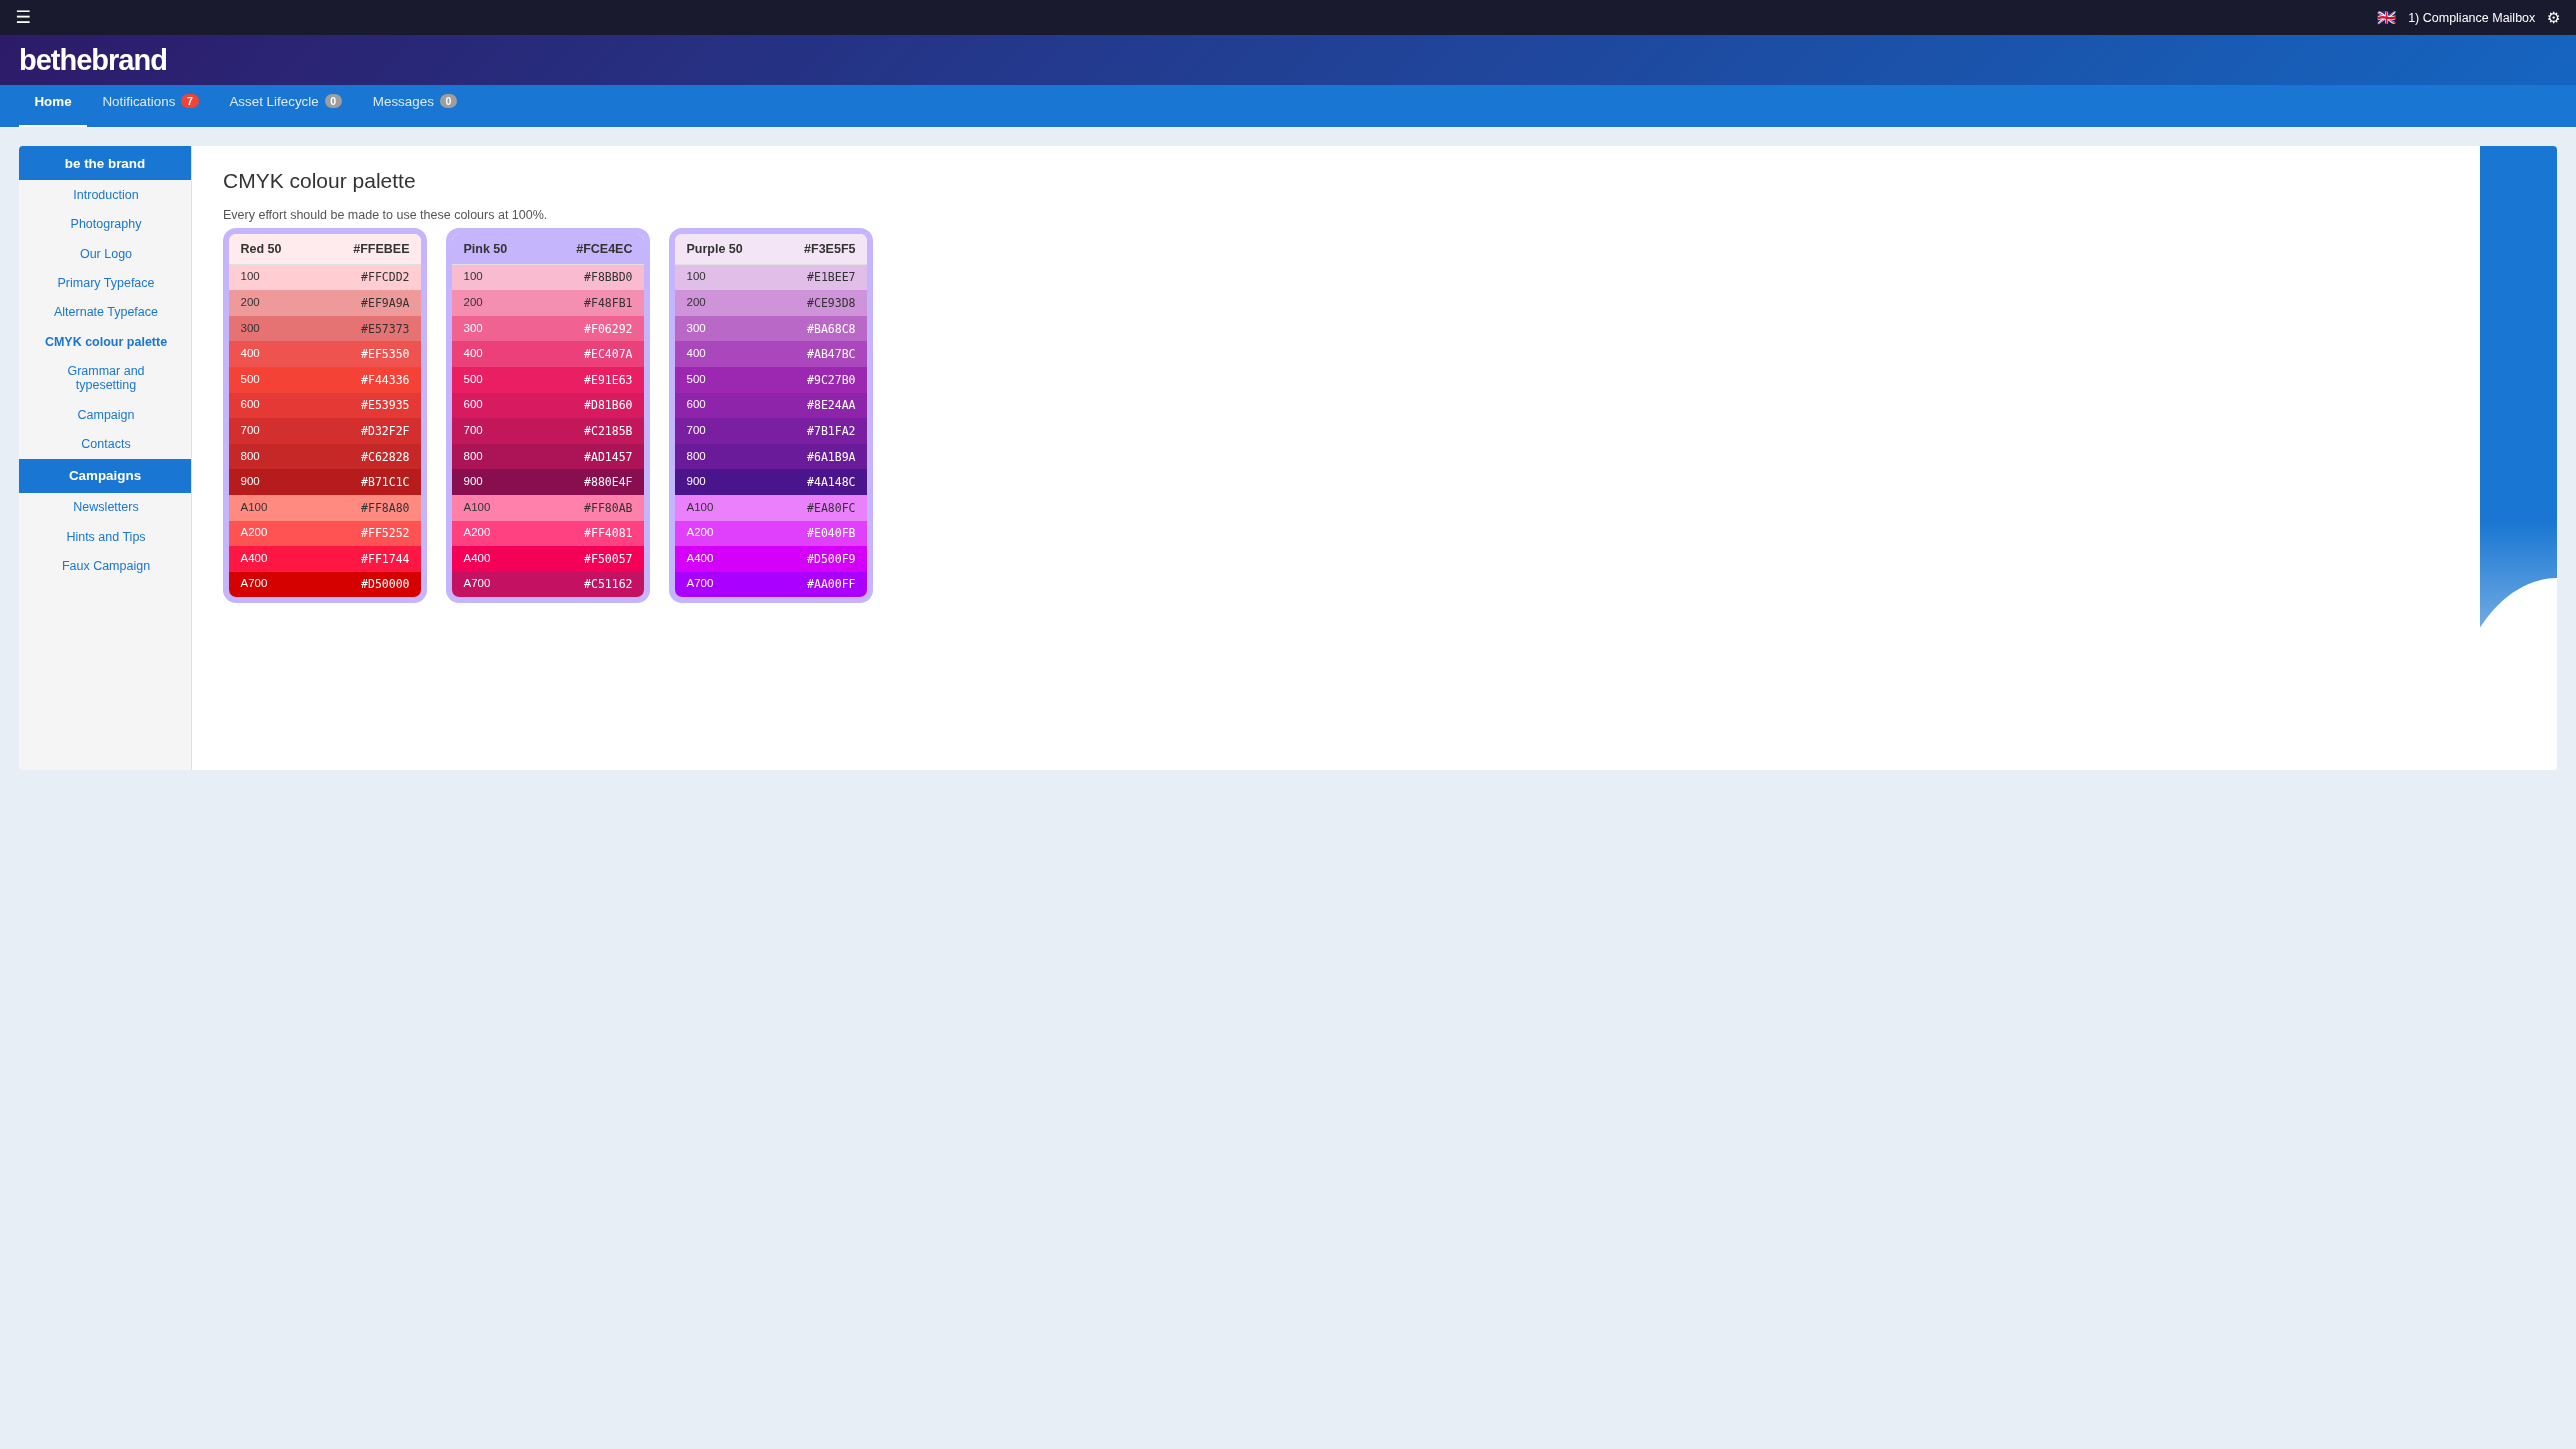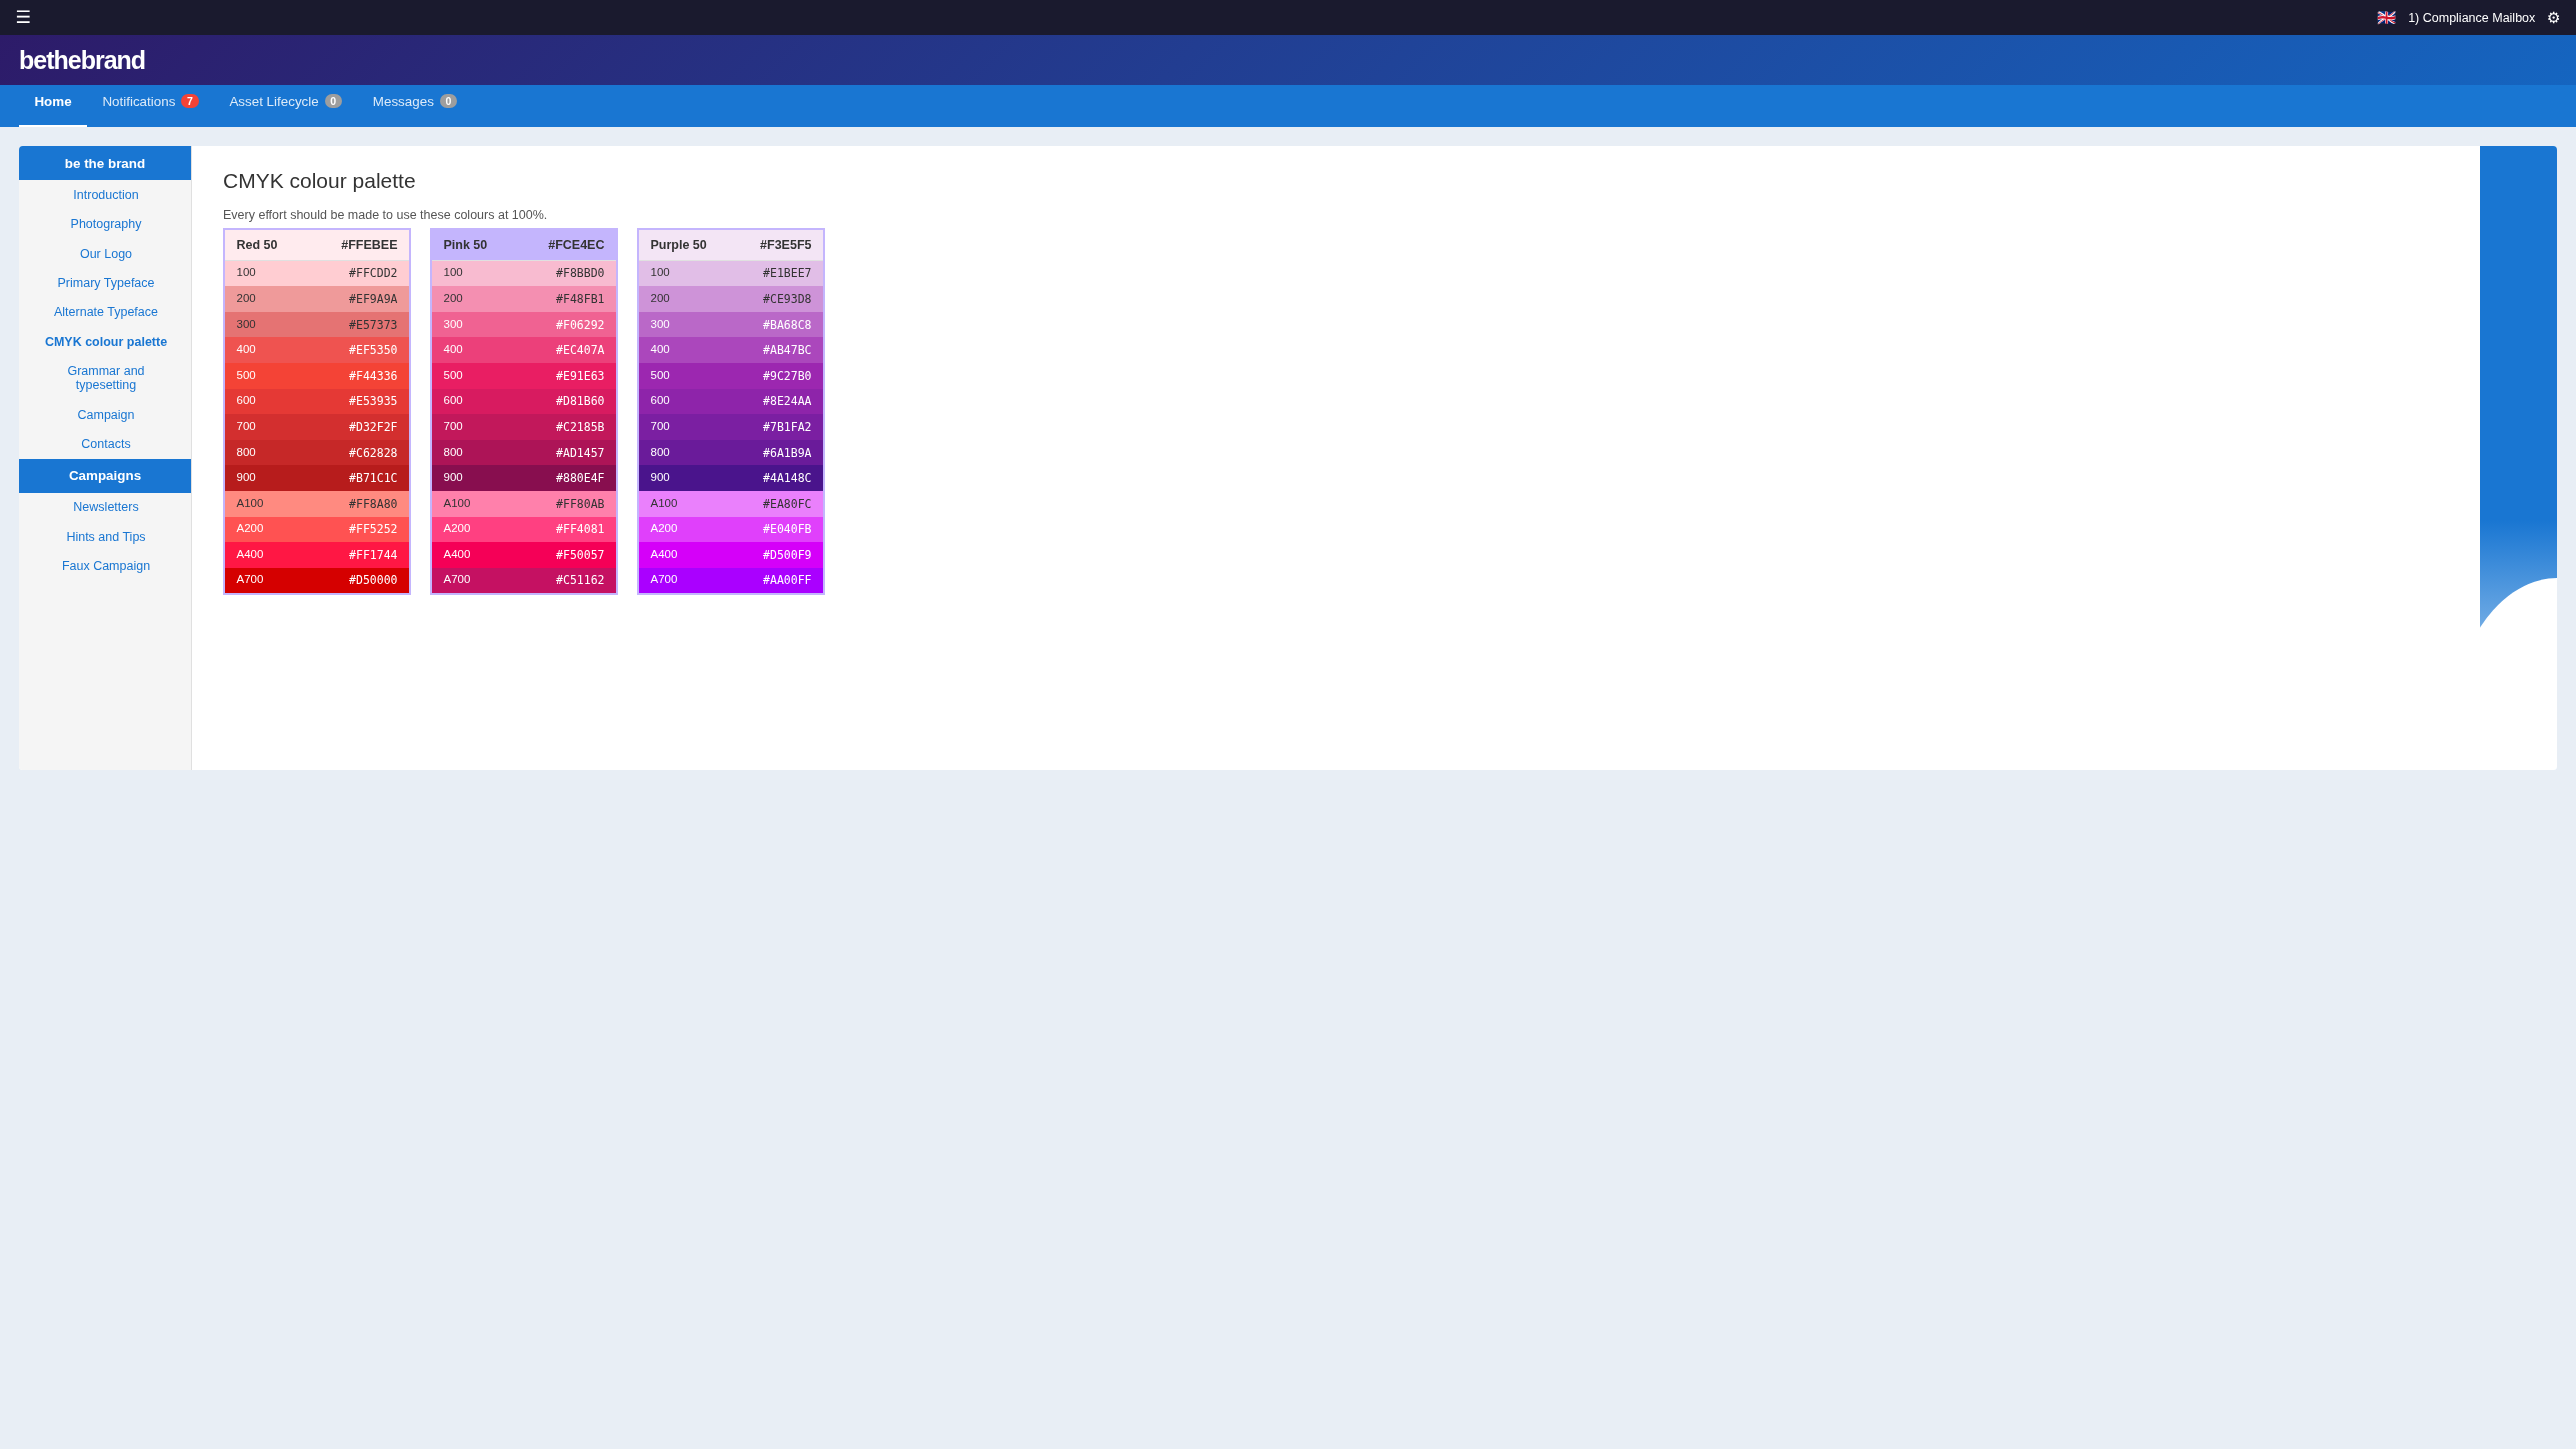--- a/index.html
+++ b/index.html
@@ -23,21 +23,21 @@
     
     .brand-bar {
       background: linear-gradient(135deg, #2d1b69 0%, #1565c0 100%);
       height: 50px;
       display: flex;
       align-items: center;
       padding: 0 19px;
     }
     .brand-logo {
       color: #fff;
-      font-size: 25px;
+      font-size: 29px;
       font-weight: bold;
       letter-spacing: -1px;
     }
 
     
     .nav-bar {
       background: #1976d2;
       display: flex;
       align-items: flex-end;
       padding: 0 19px;
@@ -137,23 +137,23 @@
       margin-bottom: 23px;
     }
 
     
     .palettes-container {
       display: flex;
       gap: 19px;
       flex-wrap: wrap;
     }
     .palette {
-      width: 188px;
-      border: 2px solid #c4b5fd;
-      border-radius: 0;
+      width: 204px;
+      border: 6px solid #c4b5fd;
+      border-radius: 13px;
       overflow: hidden;
     }
     .palette-header {
       display: flex;
       justify-content: space-between;
       padding: 7.7px 11.5px;
       font-size: 12.5px;
       font-weight: bold;
       color: #333;
       background: #fafafa;

